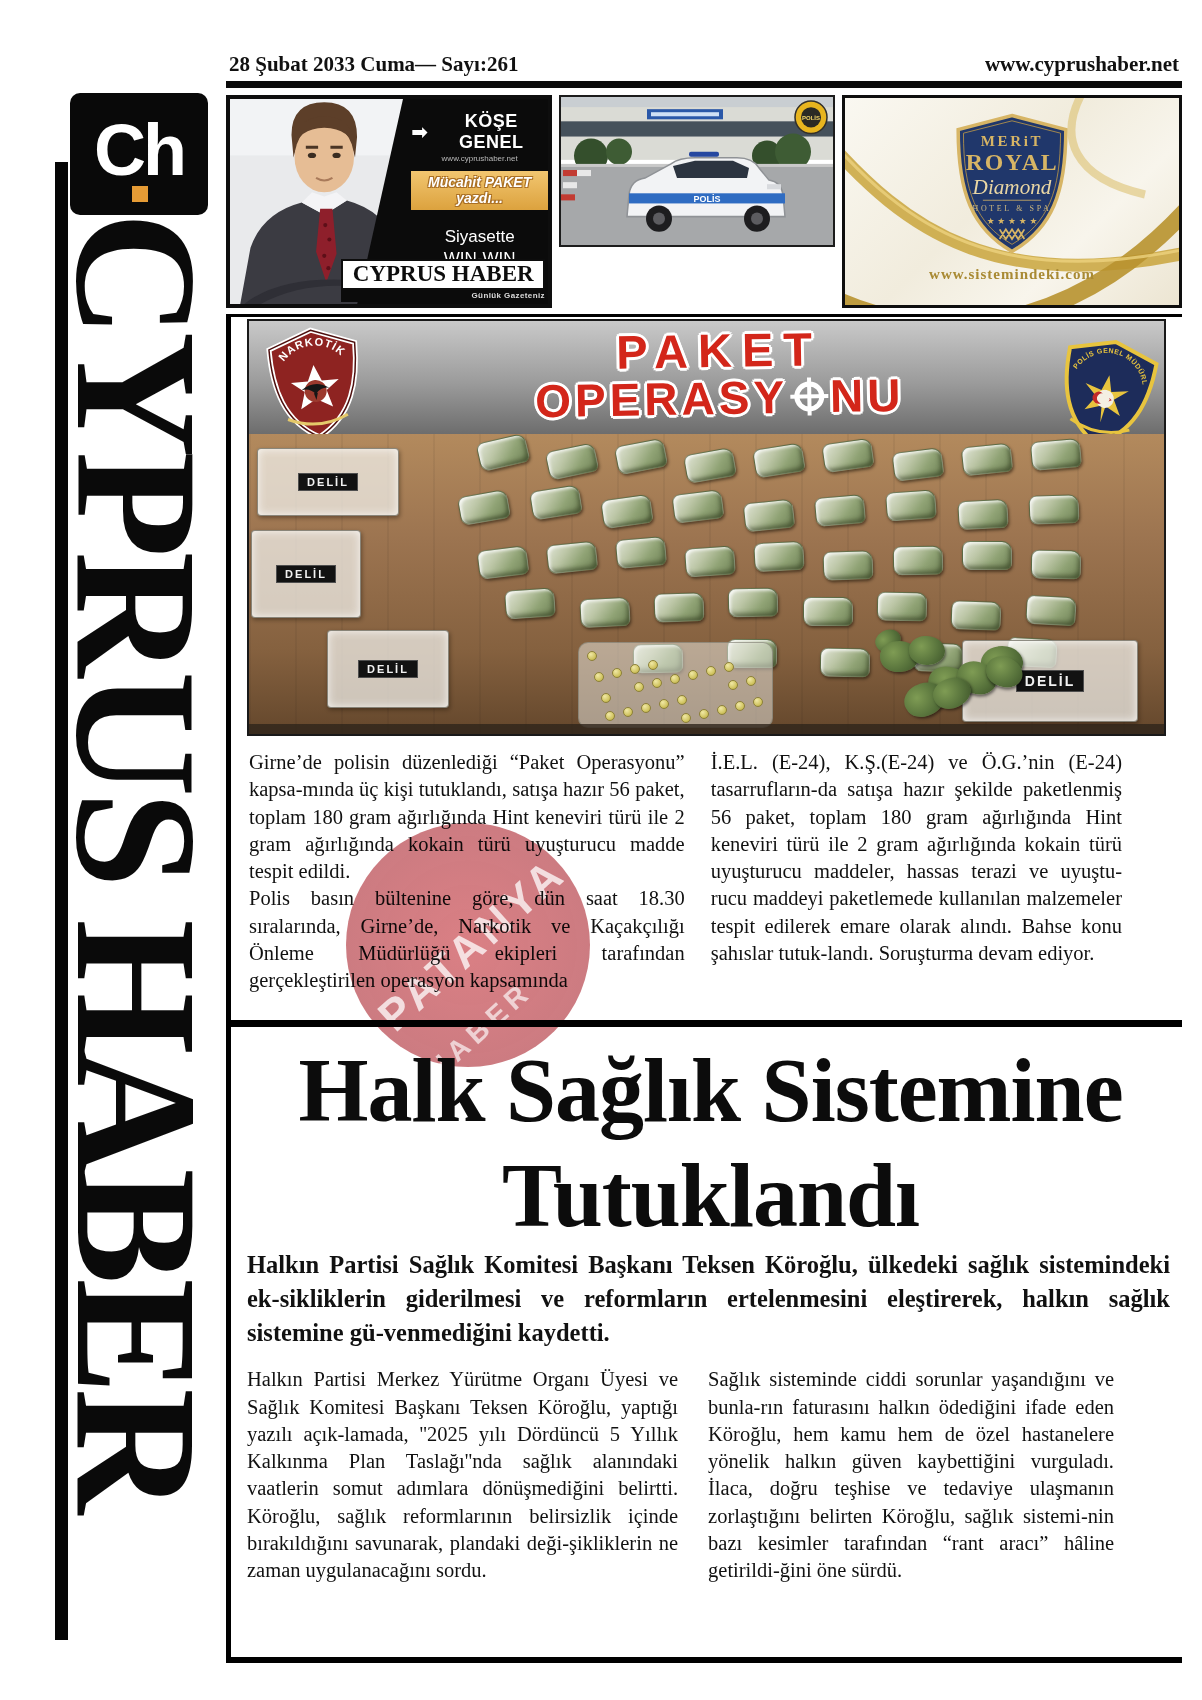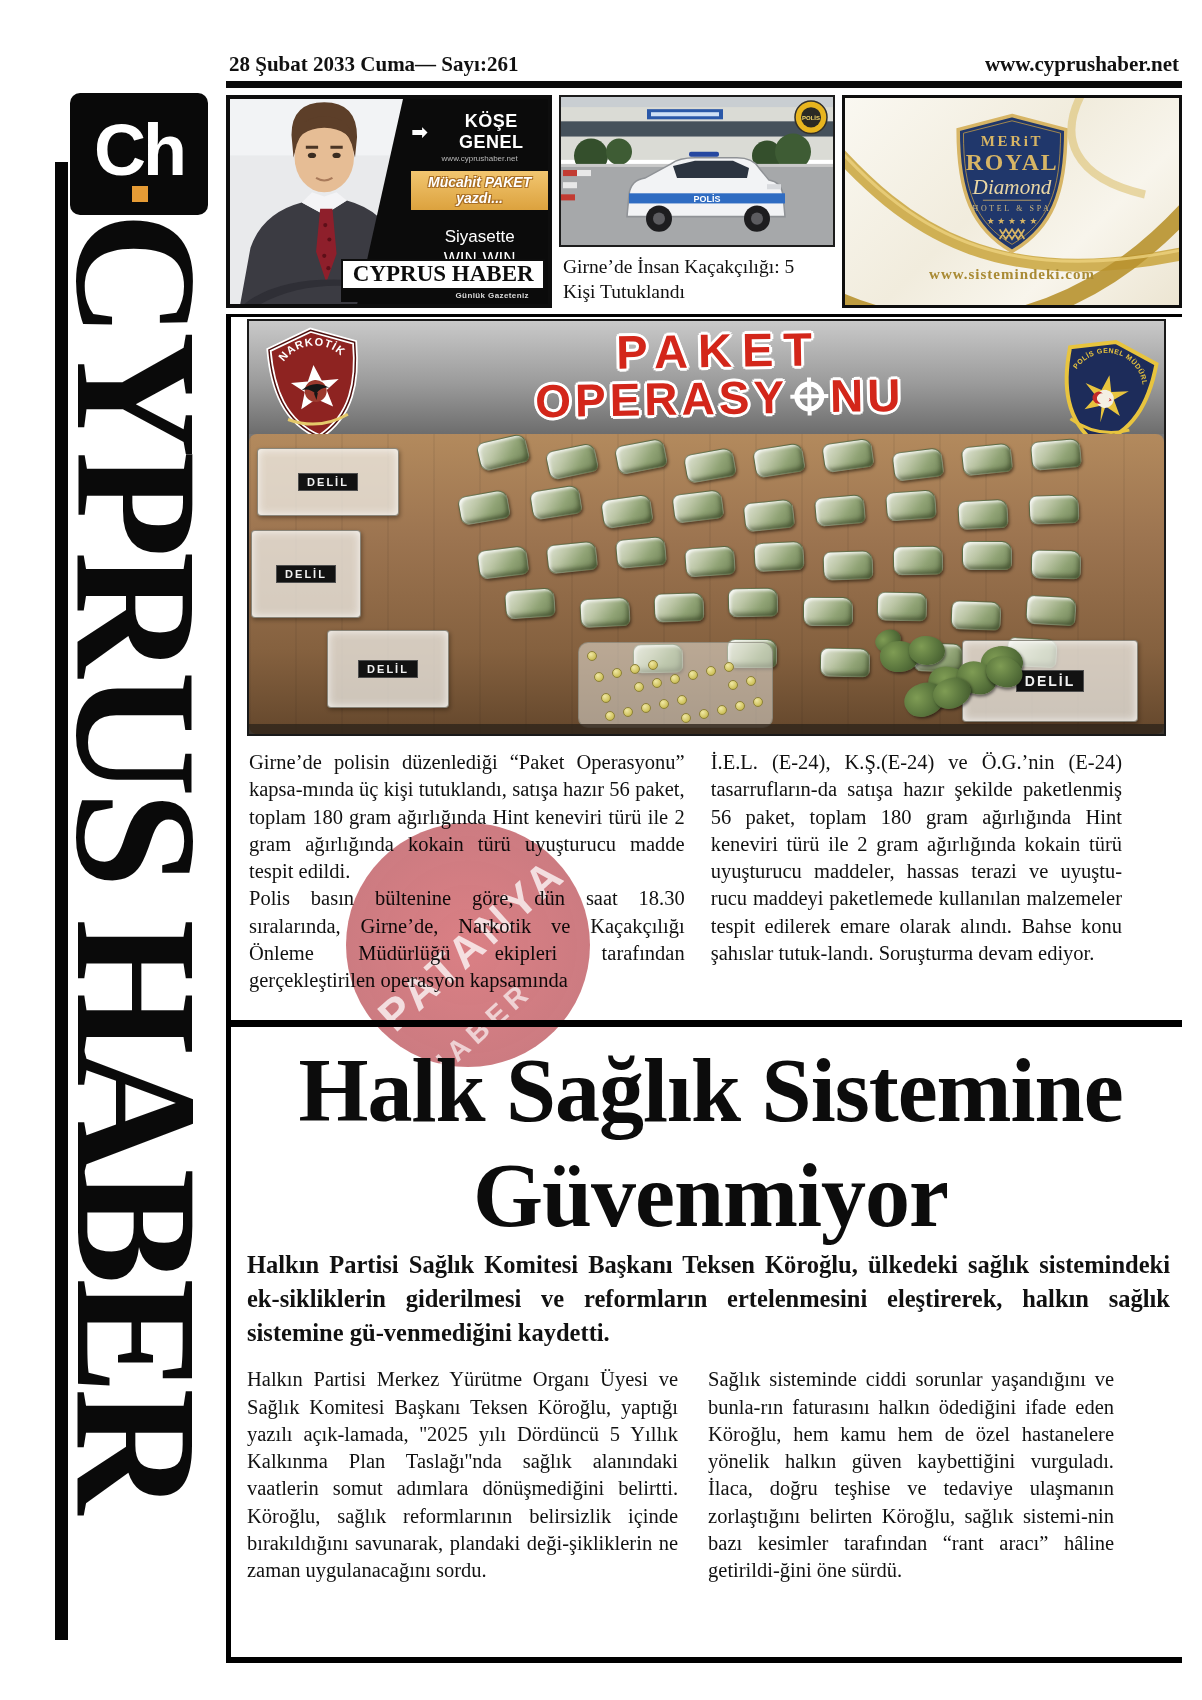--- a/index.html
+++ b/index.html
@@ -39,21 +39,21 @@
   .kose-arrow { font-family:"DejaVu Sans", sans-serif; font-size:20px; line-height:1; }
   .kose-url { font-size:8px; color:#b9b9b9; margin-top:1px; }
   .yellow-band { margin-top:8px; background:linear-gradient(180deg,#f2c670,#dca23e);
                  padding:3px 0 4px; font-weight:bold; font-style:italic; font-size:14px; color:#fff;
                  text-shadow:1px 1px 0 #a96f24, -1px -1px 0 #a96f24, 1px -1px 0 #a96f24, -1px 1px 0 #a96f24; }
   .win-win { margin-top:16px; font-size:17px; line-height:1.3; padding:0 12px; }
   .brand-band { position:absolute; right:3px; bottom:2px; width:64%; }
   .brand { background:#fff; border:2px solid #0d0d0d; color:#0d0d0d; text-align:center;
            font-family:"Liberation Serif", serif; font-weight:bold; font-size:23px; padding:0 0 1px; }
   .brand-sub { background:#0b0b0b; color:#dcdcdc; font-family:"Liberation Sans", sans-serif;
-               font-weight:bold; font-size:8px; text-align:right; padding:1px 16px 2px; letter-spacing:.4px; }
+               font-weight:bold; font-size:8px; text-align:right; padding:1px 0 2px; letter-spacing:.4px; }
 
   .box-police { flex:0 0 276px; display:flex; flex-direction:column; background:#fff; }
   .police-photo { height:152px; border:2px solid #1c1c1c; position:relative; overflow:hidden; }
   .police-caption { font-size:19.5px; line-height:1.3; padding:7px 10px 0 4px; }
 
   .box-merit { flex:1; border:3px solid #0e0e0e; position:relative; overflow:hidden;
                background:linear-gradient(135deg,#faf8f1 0%,#f1ecdd 45%,#f8f5ec 70%,#ece5d2 100%); }
   .merit-web { position:absolute; left:0; right:0; top:152px; text-align:center;
                font-weight:bold; font-size:15px; color:#a98a33; letter-spacing:1px; }
 
@@ -77,21 +77,21 @@
   .crosshair::before { content:''; position:absolute; left:50%; top:-9px; bottom:-9px; width:4px;
                        background:#fff; transform:translateX(-50%); }
   .crosshair::after  { content:''; position:absolute; top:50%; left:-9px; right:-9px; height:4px;
                        background:#fff; transform:translateY(-50%); }
   .badge-left  { position:absolute; left:10px; top:4px; width:112px; height:116px; transform:rotate(-5deg); }
   .badge-right { position:absolute; right:6px; top:16px; width:104px; height:112px; transform:rotate(11deg); }
 
   .img-wood { position:absolute; left:0; right:0; top:113px; bottom:0;
       background:
         repeating-linear-gradient(90deg, rgba(0,0,0,.05) 0 2px, transparent 2px 46px),
-        linear-gradient(180deg,#b38a5d 0%,#9c7450 35%,#85613f 72%,#64472c 100%); border-radius: 8px; }
+        linear-gradient(180deg,#b38a5d 0%,#9c7450 35%,#85613f 72%,#64472c 100%); }
   .wood-edge { position:absolute; left:0; right:0; bottom:0; height:10px; background:#2e241a; opacity:.8; }
   .pkg { position:absolute; width:50px; height:29px; border-radius:8px 10px 7px 9px;
          background:linear-gradient(130deg,#e2e6d8 0%,#bcc6a6 35%,#90a375 65%,#6e8155 100%);
          border:1px solid rgba(55,65,35,.5);
          box-shadow:inset 2px 2px 3px rgba(255,255,255,.75), inset -2px -3px 4px rgba(35,45,20,.5), 1px 2px 3px rgba(25,18,8,.55); }
   .ebag { position:absolute; background:rgba(242,242,238,.72); border:1px solid rgba(110,108,98,.75);
           border-radius:4px; box-shadow:inset 0 0 10px rgba(255,255,255,.8), 1px 2px 4px rgba(20,12,5,.4);
           display:flex; align-items:center; justify-content:center; }
   .elabel { background:#121212; color:#f2f2f2; font-family:"Liberation Sans", sans-serif; font-weight:bold;
             font-size:11px; letter-spacing:2px; padding:2px 8px; border:1px solid #4e4e4e; }
@@ -223,21 +223,20 @@
               <rect x="206" y="86" width="14" height="5" fill="#d8dade"></rect>
               <rect x="128" y="54" width="30" height="5" rx="2" fill="#2547a0"></rect>
             </g>
             <g>
               <circle cx="250" cy="20" r="16" fill="#e8b51f" stroke="#33302a" stroke-width="1.5"></circle>
               <circle cx="250" cy="20" r="10" fill="#2b2a24"></circle>
               <text x="250" y="23" font-family="Liberation Sans, sans-serif" font-size="6" font-weight="bold" fill="#f3d567" text-anchor="middle">POLİS</text>
             </g>
           </svg>
         </div>
-        <div class="police-caption">Girne’de İnsan Kaçakçılığı: 5 Kişi Tutuklandı</div>
       </div>
 
       <div class="box-merit">
         <svg width="100%" height="100%" viewBox="0 0 334 206" preserveAspectRatio="none" style="position:absolute;inset:0">
           <path d="M-20,40 C60,130 150,200 360,150" stroke="#c9a43c" stroke-width="13" fill="none" opacity="0.85"></path>
           <path d="M-30,190 C90,255 240,235 360,90" stroke="#b8922f" stroke-width="17" fill="none" opacity="0.9"></path>
           <path d="M-20,36 C60,126 150,196 360,146" stroke="#ecd27e" stroke-width="3" fill="none" opacity="0.8"></path>
           <path d="M240,-10 C210,40 230,80 300,96" stroke="#d8b75a" stroke-width="8" fill="none" opacity="0.5"></path>
         </svg>
         <svg width="150" height="150" viewBox="0 0 150 170" style="position:absolute;left:92px;top:14px">
@@ -407,21 +406,21 @@
 
       <div class="watermark">
         <div class="wm1">PATANYA</div>
         <div class="wm2">HABER</div>
       </div>
     </div>
 
     <div class="story2">
       <div class="s2-headline">
         <div>Halk Sağlık Sistemine</div>
-        <div>Güvenmiyor</div>
+        <div>Tutuklandı</div>
       </div>
       <div class="s2-intro">Halkın Partisi Sağlık Komitesi Başkanı Teksen Köroğlu, ülkedeki sağlık sistemindeki ek-sikliklerin giderilmesi ve reformların ertelenmesini eleştirerek, halkın sağlık sistemine gü-venmediğini kaydetti.</div>
       <div class="s2-cols">
         <div class="s2-col1">Halkın Partisi Merkez Yürütme Organı Üyesi ve Sağlık Komitesi Başkanı Teksen Köroğlu, yaptığı yazılı açık-lamada, ''2025 yılı Dördüncü 5 Yıllık Kalkınma Plan Taslağı''nda sağlık alanındaki vaatlerin somut adımlara dönüşmediğini belirtti. Köroğlu, sağlık reformlarının belirsizlik içinde bırakıldığını savunarak, plandaki deği-şikliklerin ne zaman uygulanacağını sordu.</div>
         <div class="s2-col2">Sağlık sisteminde ciddi sorunlar yaşandığını ve bunla-rın faturasını halkın ödediğini ifade eden Köroğlu, hem kamu hem de özel hastanelere yönelik halkın güven kaybettiğini vurguladı. İlaca, doğru teşhise ve tedaviye ulaşmanın zorlaştığını belirten Köroğlu, sağlık sistemi-nin bazı kesimler tarafından “rant aracı” hâline getirildi-ğini öne sürdü.</div>
       </div>
     </div>
 
   </div>
 </div>

